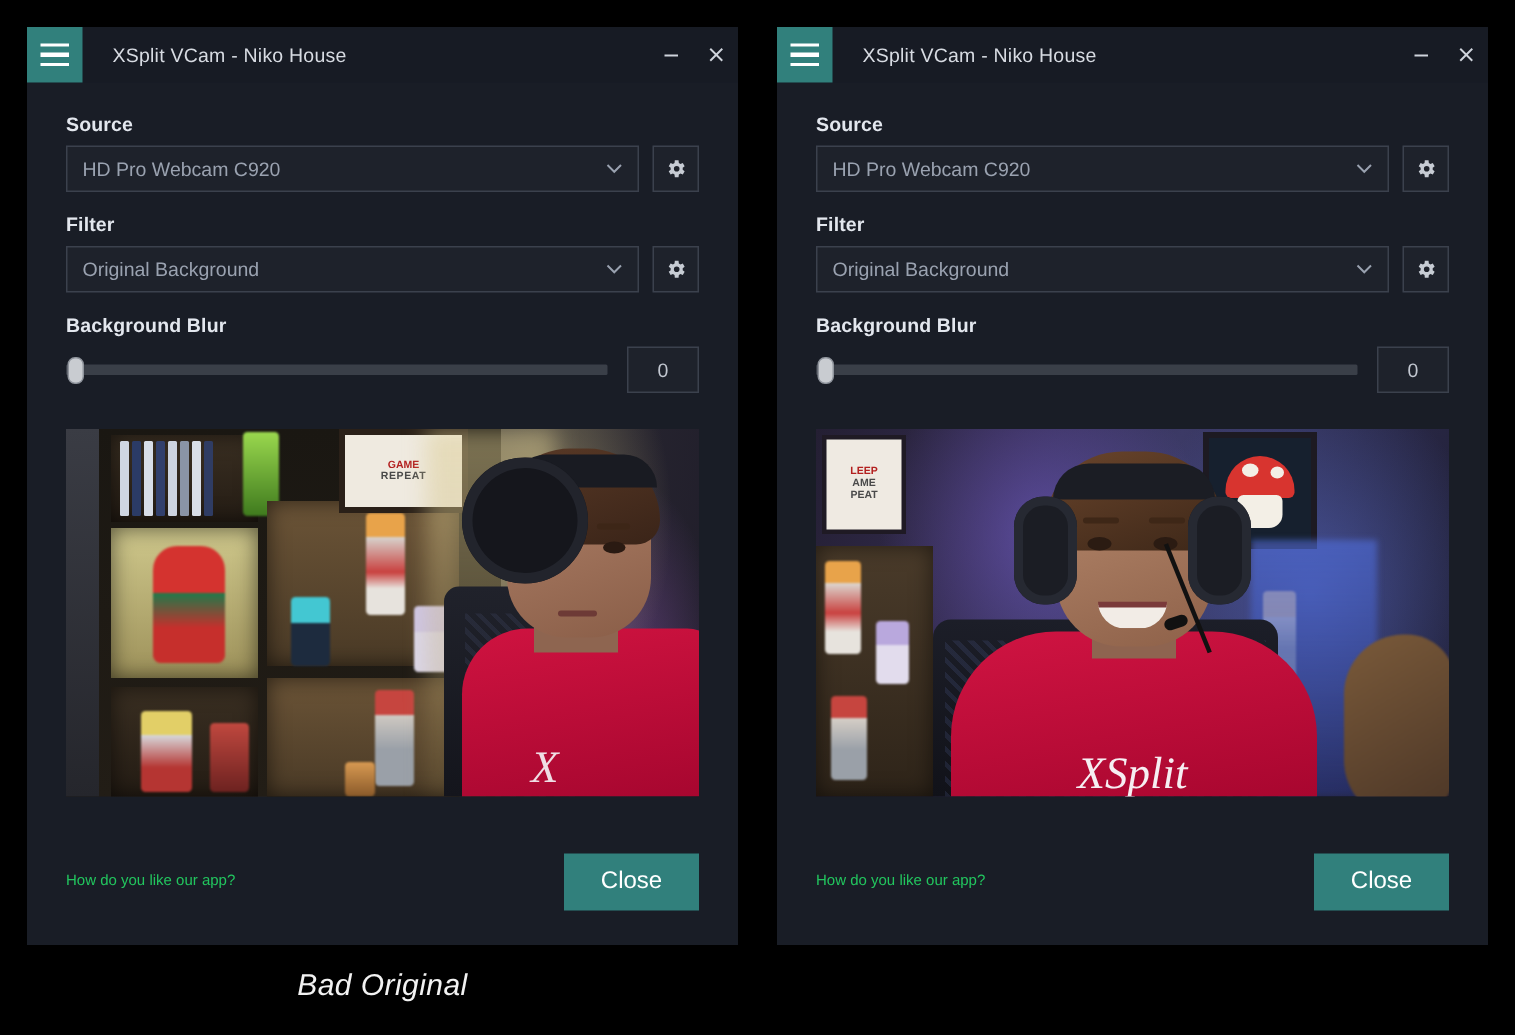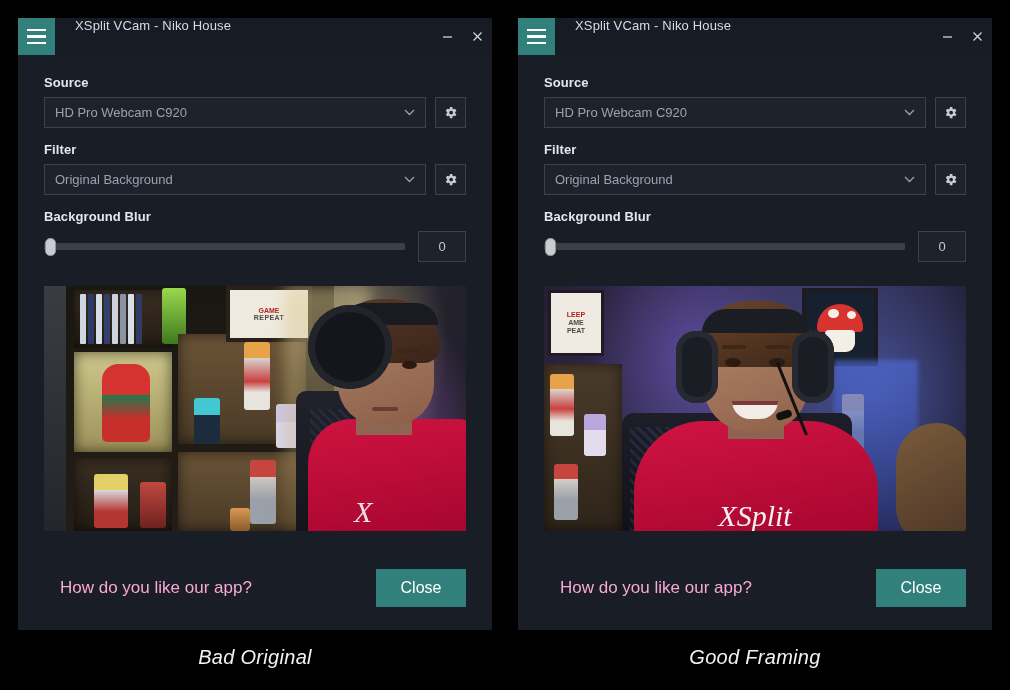--- a/index.html
+++ b/index.html
@@ -18,21 +18,21 @@
     background: #191d26;
     overflow: hidden;
   }
   .panel-left  { left: 18px;  top: 18px; }
   .panel-right { left: 518px; top: 18px; }
 
   
   .titlebar {
     position: relative; height: 37px; width: 100%;
     background: #171b24;
-    display: flex; 
+    display: flex; align-items: center;
   }
   .burger {
     width: 37px; height: 37px; background: #31807c;
     display: flex; flex-direction: column; align-items: center;
     justify-content: center; gap: 4px; cursor: pointer; flex: none;
   }
   .burger span { display: block; width: 19px; height: 2.5px; background: #ffffff; }
   .title-text {
     margin-left: 20px; font-size: 13px; color: #d7dbe2;
     letter-spacing: .15px; white-space: nowrap;
@@ -278,21 +278,21 @@
     background:#111; border-radius:5px; transform:rotate(-18deg);
   }
   .fig-r { position:absolute; border-radius:3px; filter: blur(.6px); }
 
   
   .footer {
     position:absolute; left:0; right:0; bottom:0; height:85px;
     padding: 0 26px; display:flex; align-items:center;
   }
   .applink {
-    font-size:17px; color:#f9a8d4; cursor:pointer; white-space:nowrap;margin-left:16px;
+    font-size:10px; color:#22c55e; cursor:pointer; white-space:nowrap;
   }
   .close-btn {
     margin-left:auto; width:90px; height:38px; background:#31807c;
     color:#ffffff; font-size:16px; display:flex; align-items:center;
     justify-content:center; cursor:pointer; border:none;
     font-family:"Liberation Sans", sans-serif;
   }
 
   
   .caption {
@@ -566,15 +566,14 @@
 
     </div>
 
     <div class="footer">
       <span class="applink">How do you like our app?</span>
       <button class="close-btn">Close</button>
     </div>
   </div>
 
   <div class="caption cap-left">Bad Original</div>
-  <div class="caption cap-right">Good Framing</div>
 
 </div>
 
 </body></html>

